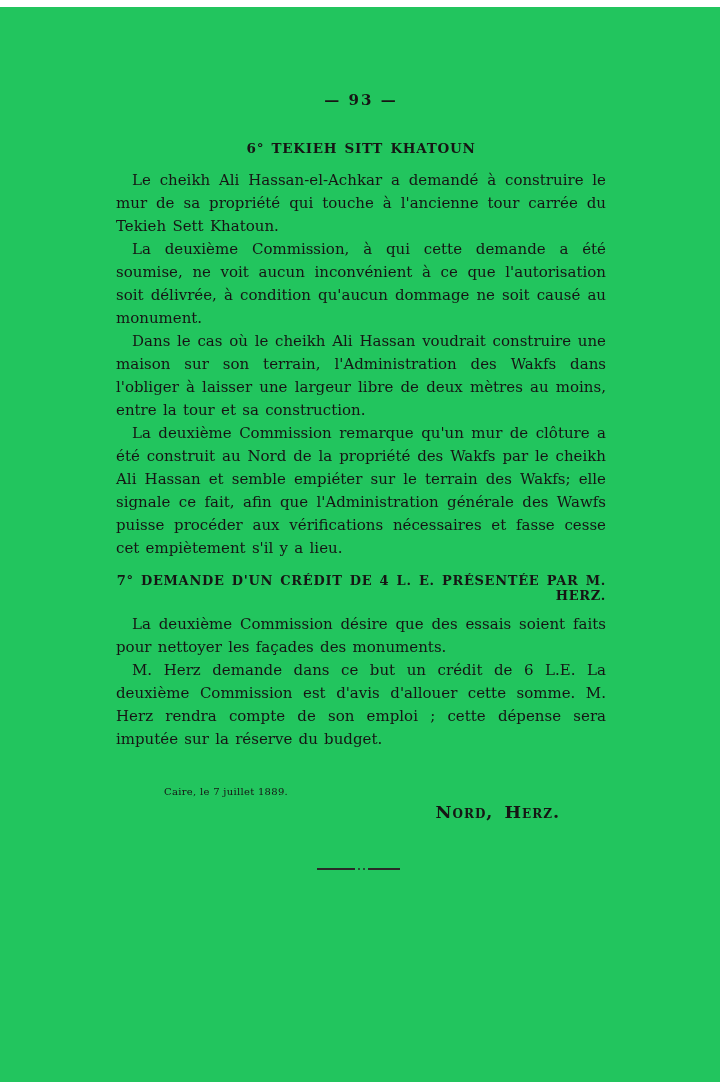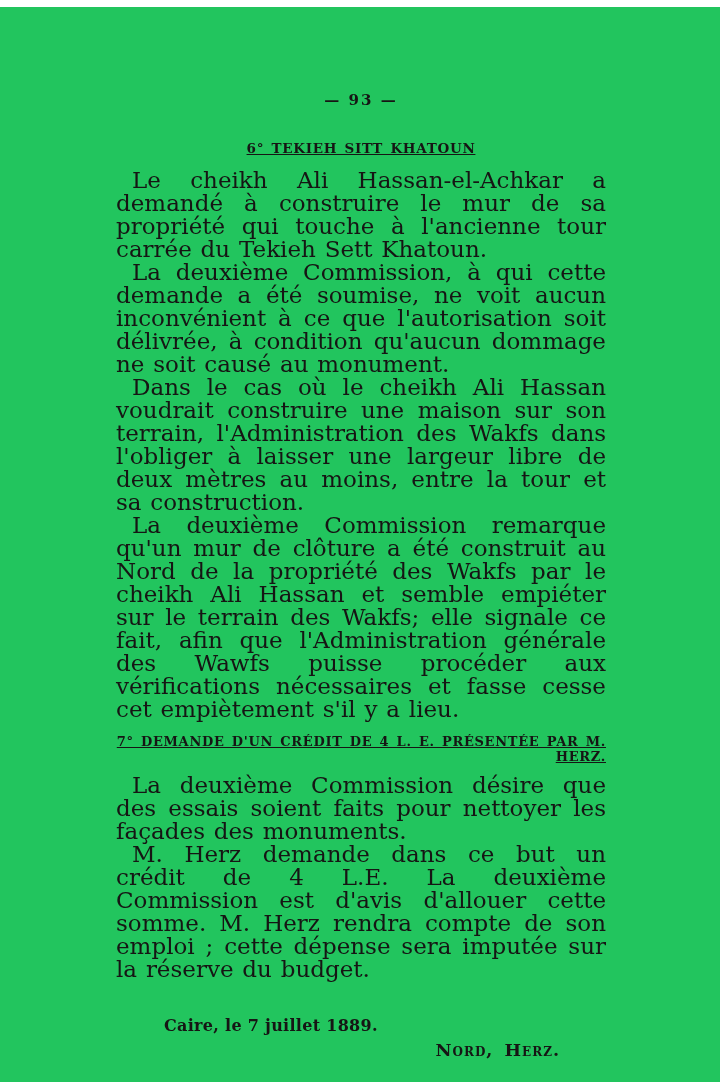--- a/index.html
+++ b/index.html
@@ -26,39 +26,38 @@
     font-weight: bold;
     margin: 0;
   }
   .sec-heading {
     text-align: center;
     font-weight: bold;
     font-size: 13.5px;
     letter-spacing: 0.7px;
     margin: 31px 0 13px 0;
     word-spacing: 2px;
-    text-decoration: underline;
   }
   .sec-heading.second {
     font-size: 13px;
     margin: 13px 0 10px 0;
     text-align: right;
   }
   p.body {
-    font-size: 23px;
+    font-size: 15px;
     line-height: 23px;
     text-align: justify;
     text-indent: 16px;
     margin: 0;
     word-spacing: 1.5px;
   }
   .dateline {
     margin: 35px 0 0 48px;
-    font-size: 16px;
-    font-weight: bold;
+    font-size: 10px;
+    font-weight: normal;
     letter-spacing: 0.3px;
   }
   .signature {
     text-align: right;
     margin: 5px 46px 0 0;
     font-variant: small-caps;
     font-weight: bold;
     font-size: 17.5px;
     letter-spacing: 1px;
     word-spacing: 4px;
@@ -98,21 +97,21 @@
   <p class="body">La deuxième Commission, à qui cette demande a été soumise, ne voit aucun inconvénient à ce que l'autorisation soit délivrée, à condition qu'aucun dommage ne soit causé au monument.</p>
 
   <p class="body">Dans le cas où le cheikh Ali Hassan voudrait construire une maison sur son terrain, l'Administration des Wakfs dans l'obliger à laisser une largeur libre de deux mètres au moins, entre la tour et sa construction.</p>
 
   <p class="body">La deuxième Commission remarque qu'un mur de clôture a été construit au Nord de la propriété des Wakfs par le cheikh Ali Hassan et semble empiéter sur le terrain des Wakfs; elle signale ce fait, afin que l'Administration générale des Wawfs puisse procéder aux vérifications nécessaires et fasse cesse cet empiètement s'il y a lieu.</p>
 
   <div class="sec-heading second">7° DEMANDE D'UN CRÉDIT DE 4 L. E. PRÉSENTÉE PAR M. HERZ.</div>
 
   <p class="body">La deuxième Commission désire que des essais soient faits pour nettoyer les façades des monuments.</p>
 
-  <p class="body">M. Herz demande dans ce but un crédit de 4 L.E. La deuxième Commission est d'avis d'allouer cette somme. M. Herz rendra compte de son emploi ; cette dépense sera imputée sur la réserve du budget.</p>
+  <p class="body">M. Herz demande dans ce but un crédit de 6 L.E. La deuxième Commission est d'avis d'allouer cette somme. M. Herz rendra compte de son emploi ; cette dépense sera imputée sur la réserve du budget.</p>
 
   <div class="dateline">Caire, le 7 juillet 1889.</div>
 
   <div class="signature">Nord, Herz.</div>
 
   <div class="divider">
     <span class="dash left"></span>
     <span class="dot"></span>
     <span class="dot"></span>
     <span class="dash right"></span>

